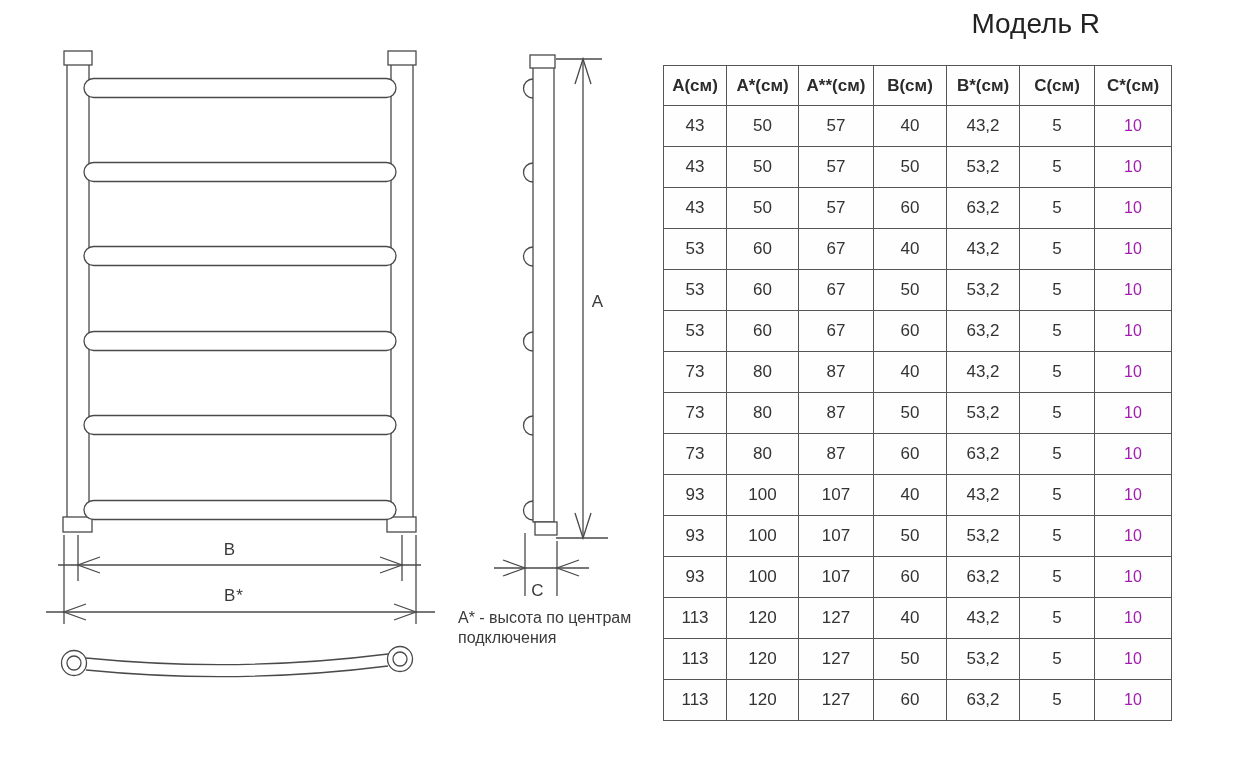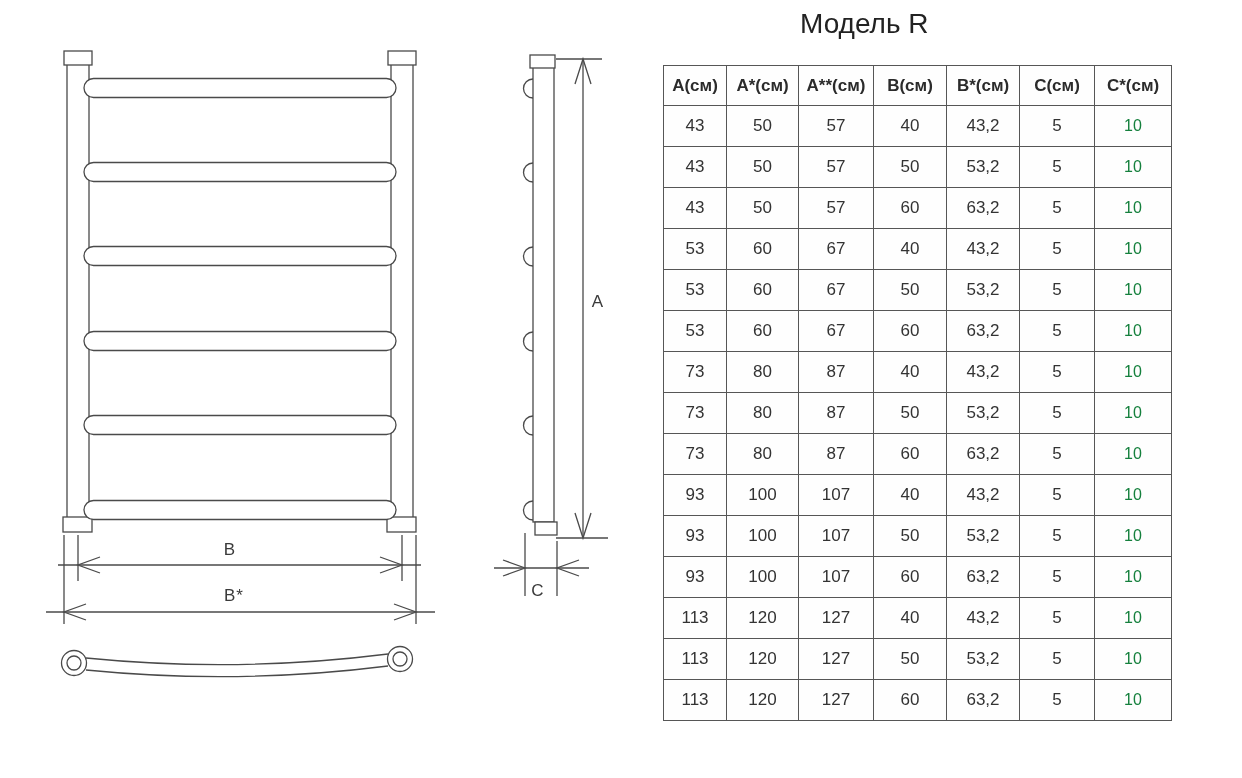--- a/index.html
+++ b/index.html
@@ -34,21 +34,21 @@
     line-height: 20px;
     color: #3a3a3a;
   }
   .legend p { margin: 0; }
   
   .doc-title {
     position: absolute;
     left: 800px;
     top: 8px;
     width: 300px;
-    text-align: left;
+    text-align: right;
     font-size: 28px;
     color: #222222;
   }
   
   .size-table-wrap {
     position: absolute;
     left: 663px;
     top: 65px;
   }
   table.size-table {
@@ -69,21 +69,21 @@
     font-size: 17px;
     color: #2b2b2b;
     font-weight: bold;
   }
   table.size-table td {
     height: 40px;
     font-size: 17px;
     color: #333333;
   }
   table.size-table td:last-child {
-    color: #15803d;
+    color: #a21caf;
     font-size: 16px;
   }
   table.size-table th:nth-child(1), table.size-table td:nth-child(1) { width: 62px; }
   table.size-table th:nth-child(2), table.size-table td:nth-child(2) { width: 71px; }
   table.size-table th:nth-child(3), table.size-table td:nth-child(3) { width: 74px; }
   table.size-table th:nth-child(4), table.size-table td:nth-child(4) { width: 72px; }
   table.size-table th:nth-child(5), table.size-table td:nth-child(5) { width: 72px; }
   table.size-table th:nth-child(6), table.size-table td:nth-child(6) { width: 74px; }
   table.size-table th:nth-child(7), table.size-table td:nth-child(7) { width: 76px; }
 </style>
@@ -167,20 +167,21 @@
       <polyline points="579,560 557,568 579,576"></polyline>
     </g>
   </svg>
 
   <span class="dim-label" style="left:210px; top:540px; width:40px;">B</span>
   <span class="dim-label" style="left:212px; top:586px; width:44px;">B*</span>
   <span class="dim-label" style="left:586px; top:292px; width:24px;">A</span>
   <span class="dim-label" style="left:524px; top:581px; width:28px;">C</span>
 
   <div class="legend">
+    <p>А* - высота по центрам подключения</p>
   </div>
 
   <div class="doc-title">Модель R</div>
 
   <div class="size-table-wrap">
     <table class="size-table">
       <thead>
         <tr>
             <th>А(см)</th>
             <th>А*(см)</th>

